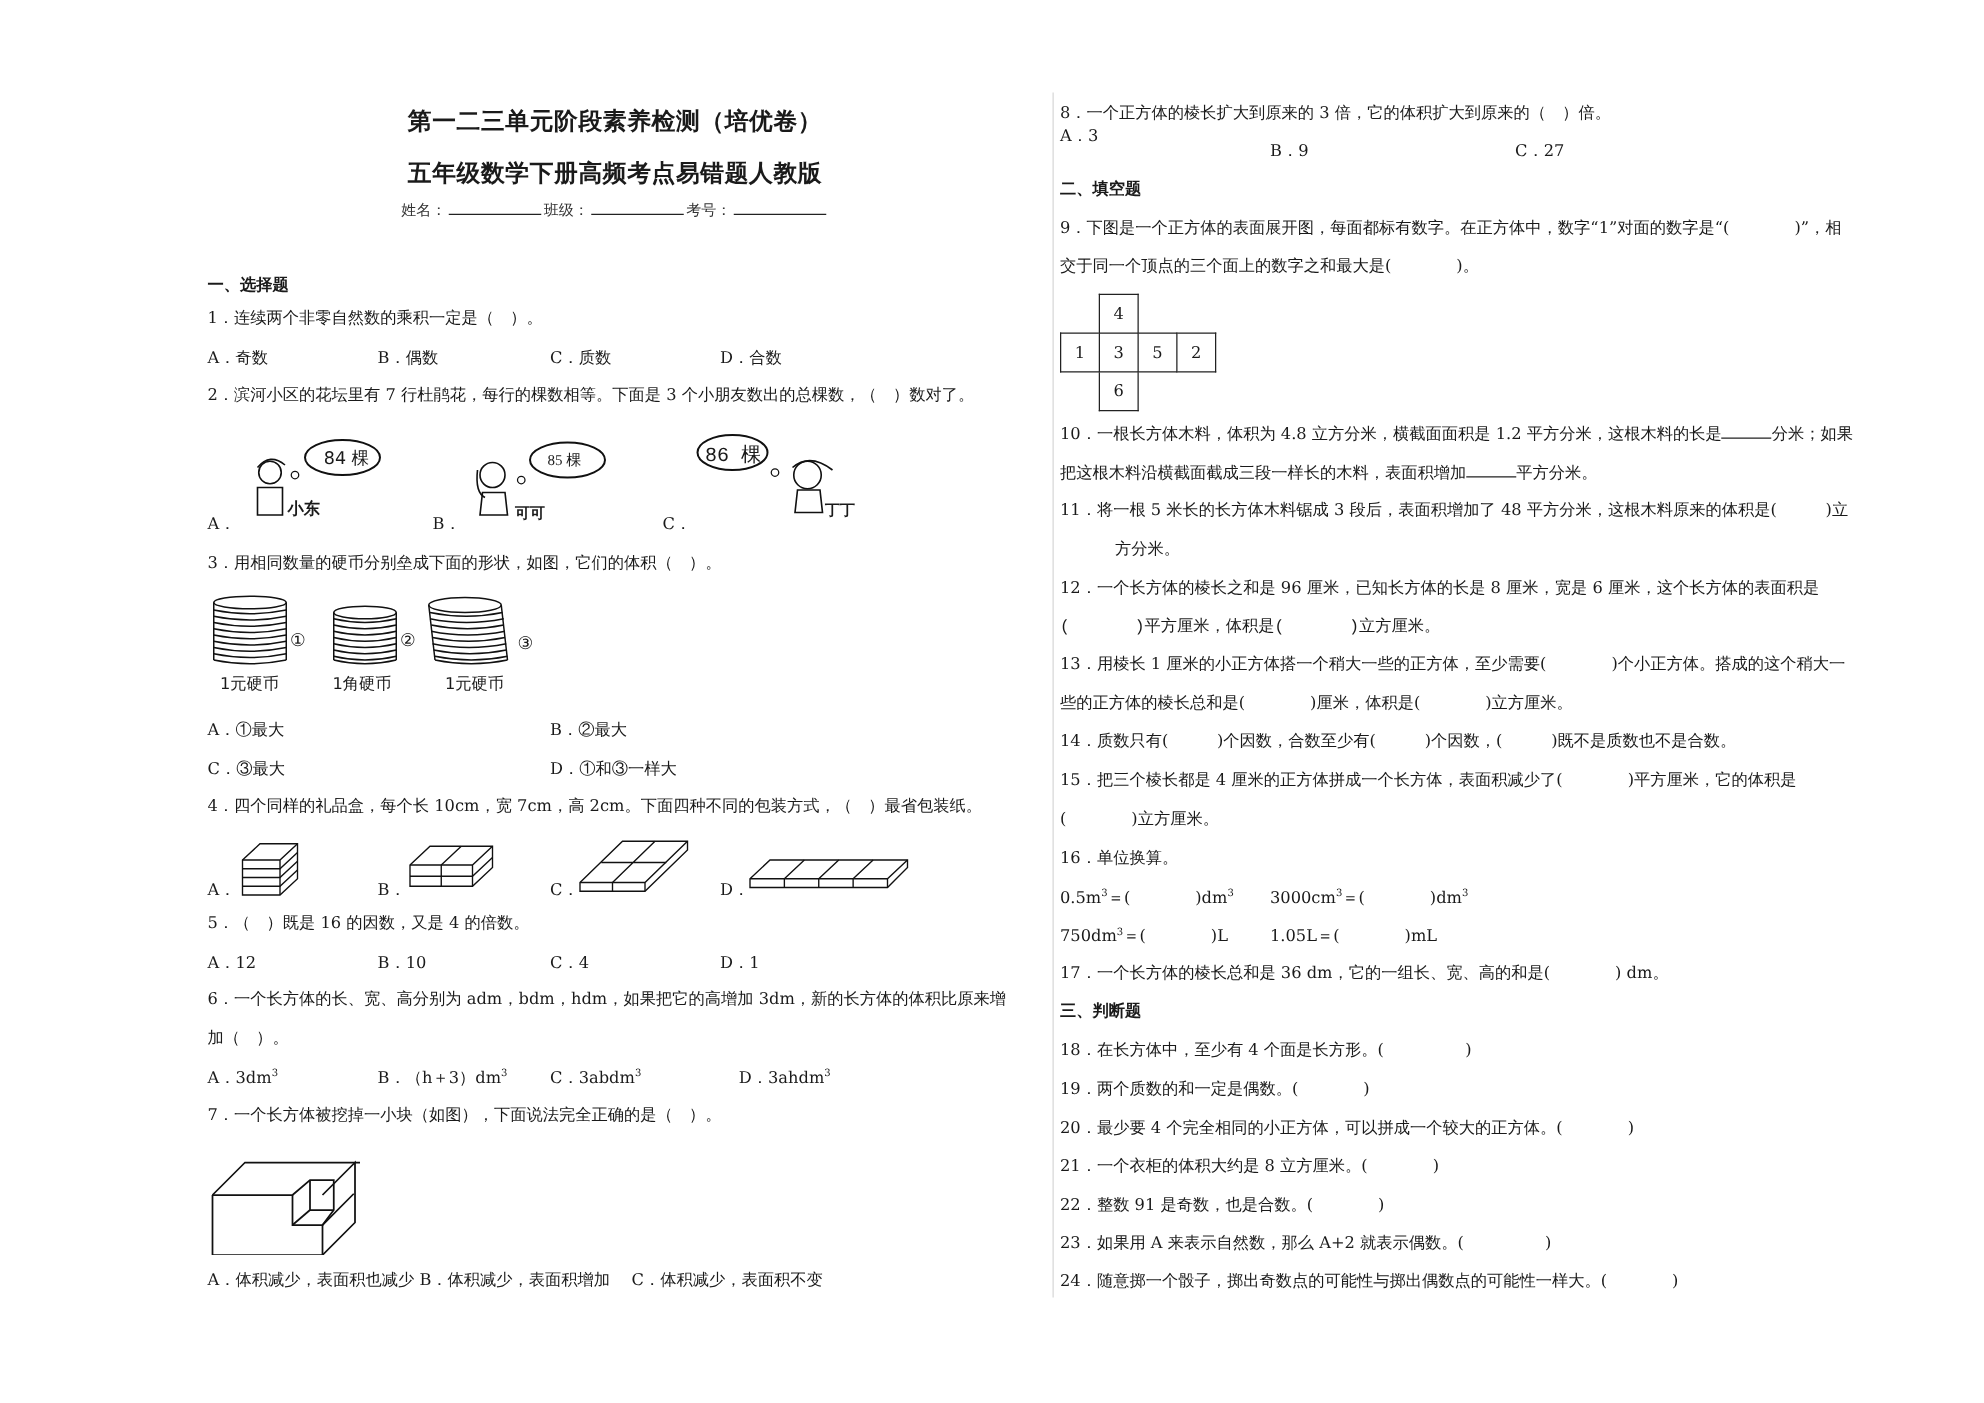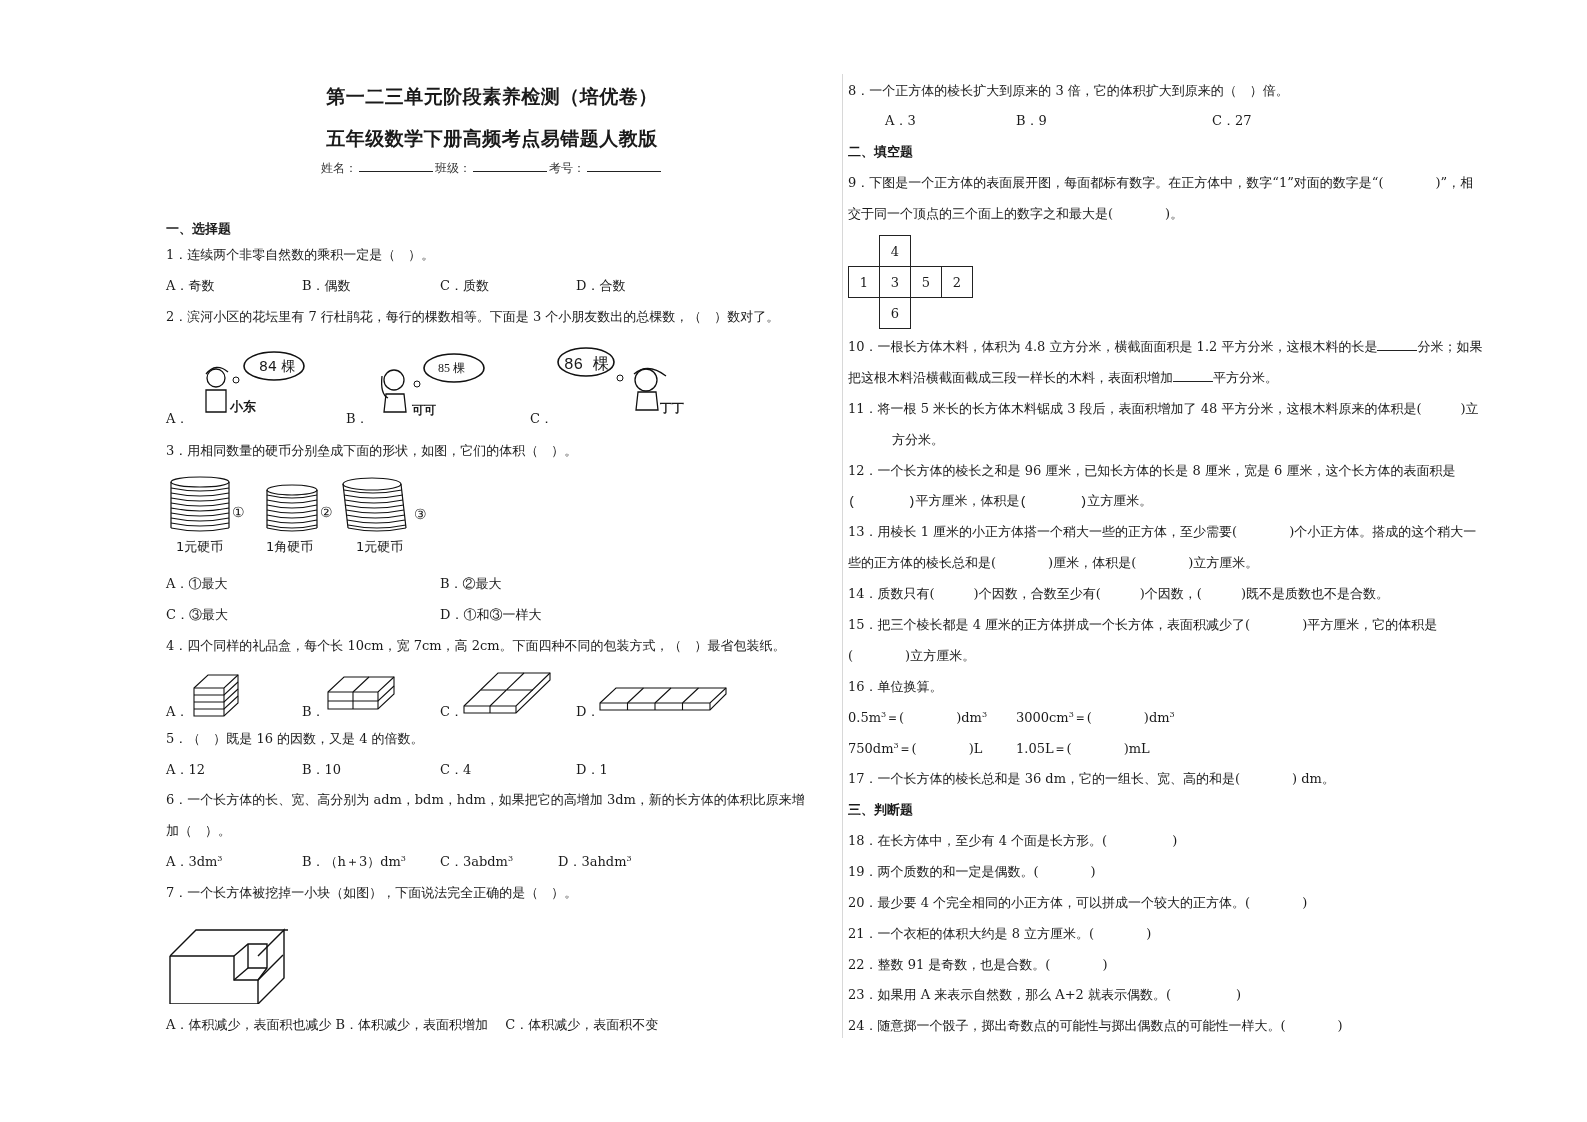--- a/index.html
+++ b/index.html
@@ -152,40 +152,40 @@
   <div class="opt" style="top:761px;left:0;">A．12</div>
   <div class="opt" style="top:761px;left:136px;">B．10</div>
   <div class="opt" style="top:761px;left:274px;">C．4</div>
   <div class="opt" style="top:761px;left:410px;">D．1</div>
 
   <div class="line" style="top:791px;">6．一个长方体的长、宽、高分别为 adm，bdm，hdm，如果把它的高增加 3dm，新的长方体的体积比原来增</div>
   <div class="line" style="top:822px;">加（　）。</div>
   <div class="opt" style="top:853px;left:0;"><span>A．3dm</span><sup>3</sup></div>
   <div class="opt" style="top:853px;left:136px;"><span>B．（h＋3）dm</span><sup>3</sup></div>
   <div class="opt" style="top:853px;left:274px;"><span>C．3abdm</span><sup>3</sup></div>
-  <div class="opt" style="top:853px;left:392px;"><span>D．3ahdm</span><sup>3</sup></div>
+  <div class="opt" style="top:853px;left:425px;"><span>D．3ahdm</span><sup>3</sup></div>
 
   <div class="line" style="top:884px;">7．一个长方体被挖掉一小块（如图），下面说法完全正确的是（　）。</div>
   <svg class="fig" style="top:928px;left:2px;" width="120" height="76" viewBox="0 0 120 76">
     <g fill="none" stroke="#111" stroke-width="1.4">
       <path d="M2 28 L28 2 L142 2"></path>
       <path d="M2 28 L2 76 L90 76 L90 52"></path>
       <path d="M2 28 L66 28 L66 52 L90 52 L115 27"></path>
       <path d="M66 28 L80 16 L99 16 L99 40 L90 52"></path>
       <path d="M80 16 L80 40 L99 40"></path>
       <path d="M66 52 L80 40"></path>
       <path d="M90 76 L116 50 L116 2 L90 28"></path>
     </g>
   </svg>
   <div class="line" style="top:1016px;">A．体积减少，表面积也减少 B．体积减少，表面积增加　 C．体积减少，表面积不变</div>
 </div>
 
 <div class="col right">
   <div class="line" style="top:82px;">8．一个正方体的棱长扩大到原来的 3 倍，它的体积扩大到原来的（　）倍。</div>
-  <div class="opt" style="top:112px;left:0;margin-left:37px;">A．3</div>
+  <div class="opt" style="top:100px;left:0;">A．3</div>
   <div class="opt" style="top:112px;left:168px;">B．9</div>
   <div class="opt" style="top:112px;left:364px;">C．27</div>
 
   <div class="line sec" style="top:143px;">二、填空题</div>
 
   <div class="line" style="top:174px;">9．下图是一个正方体的表面展开图，每面都标有数字。在正方体中，数字“1”对面的数字是“(　　　　)”，相</div>
   <div class="line" style="top:205px;">交于同一个顶点的三个面上的数字之和最大是(　　　　)。</div>
   <table class="net fig" style="top:235px;left:0;">
     <tbody>
         <tr>

